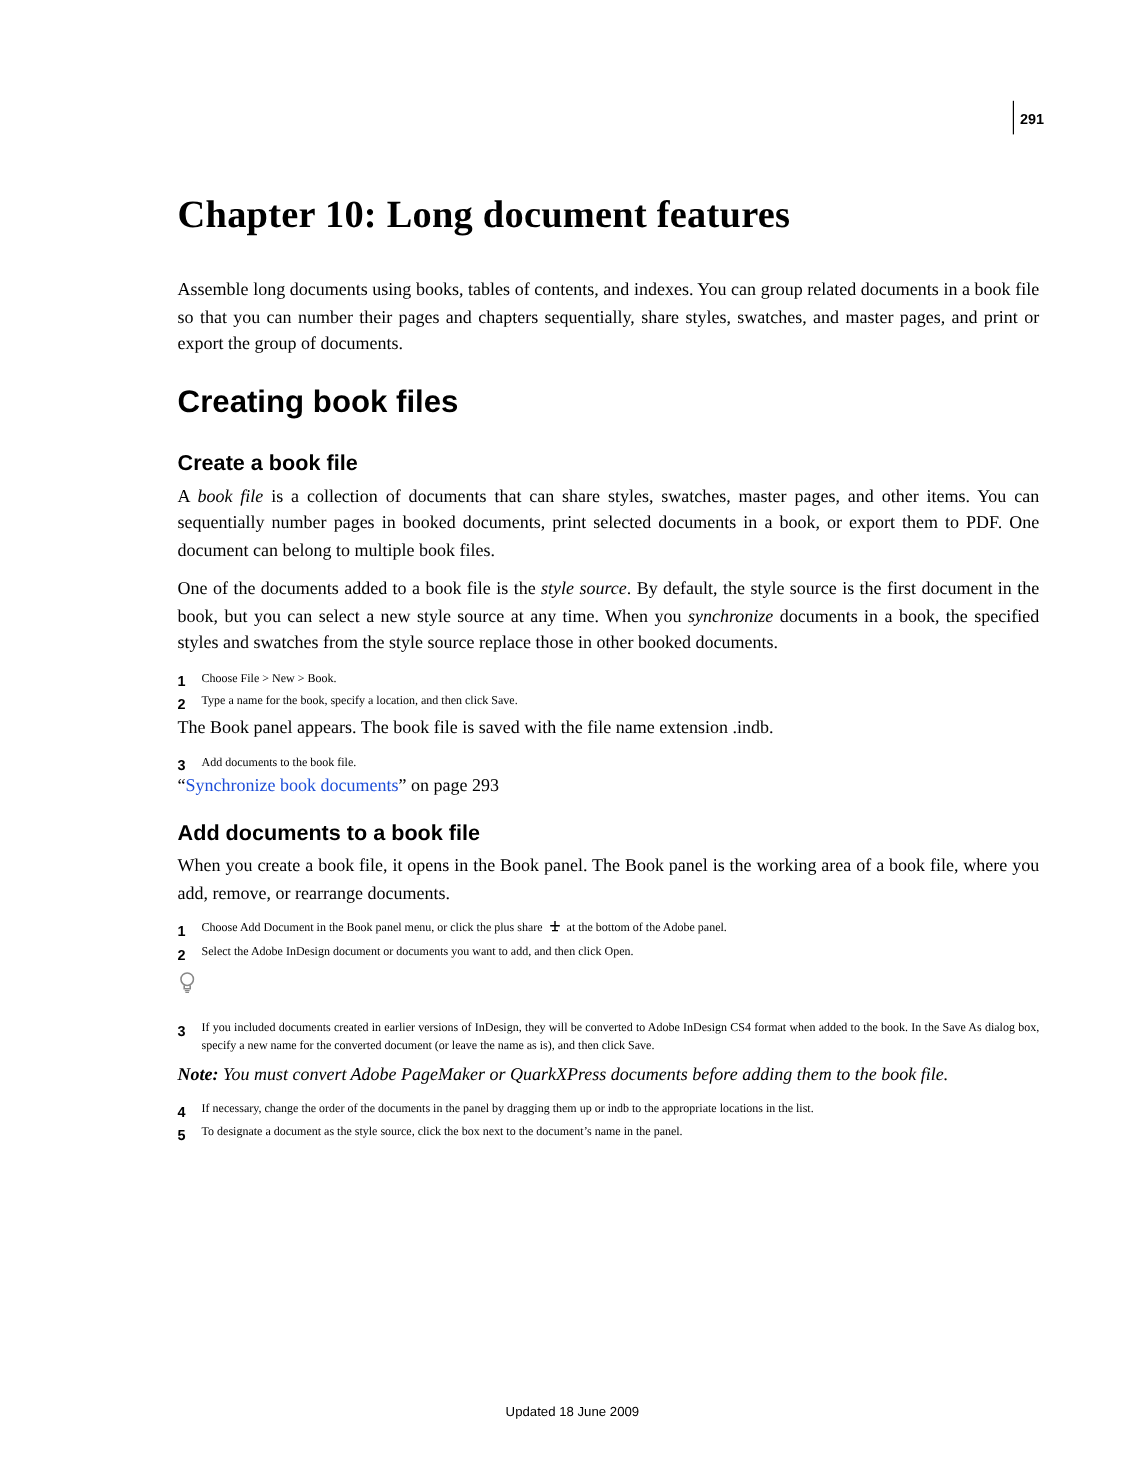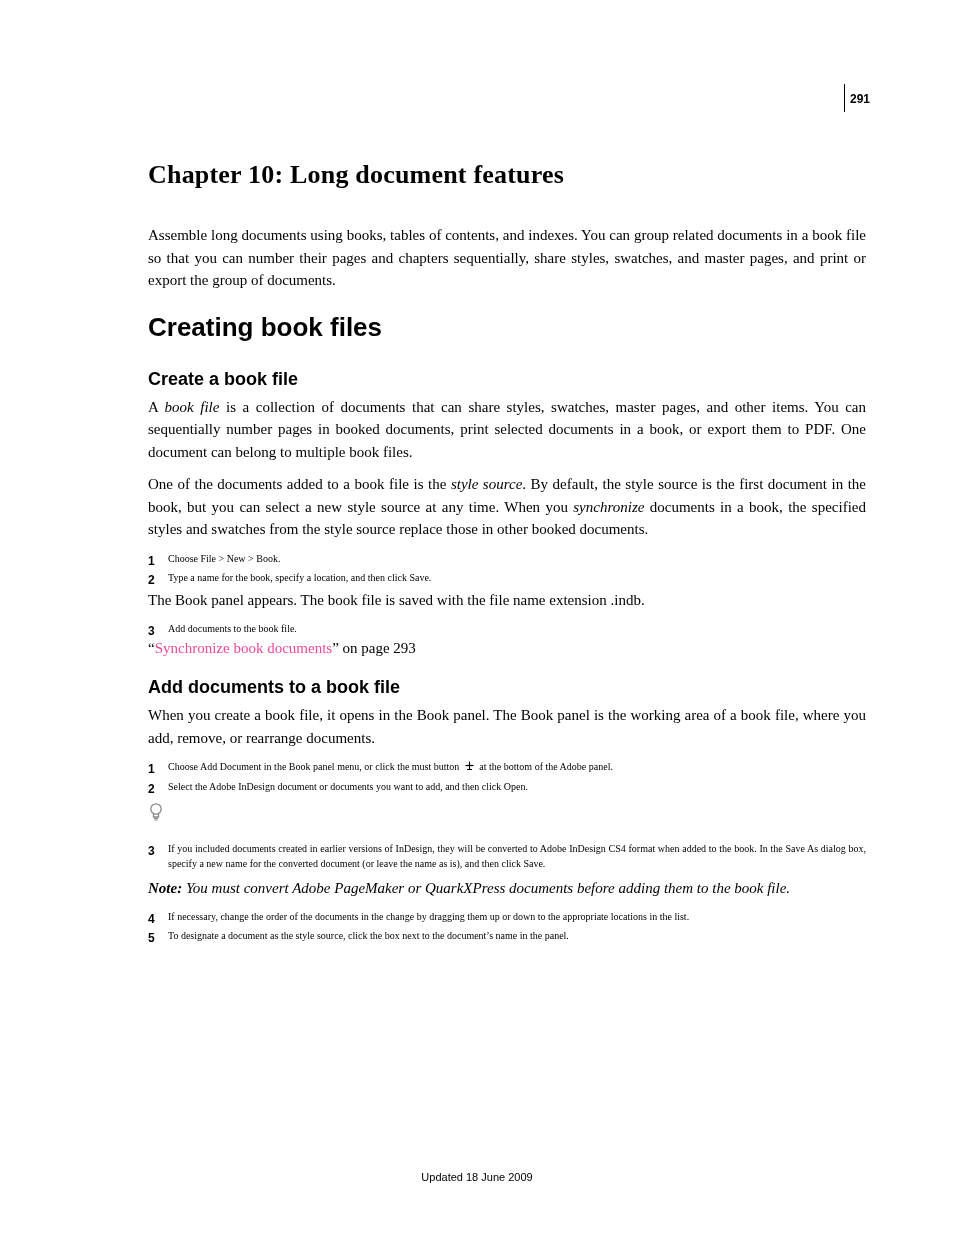--- a/index.html
+++ b/index.html
@@ -32,21 +32,21 @@
     position: absolute;
     top: 84px;
     right: 109px;
     width: 0;
     height: 28px;
     border-left: 1px solid #000;
   }
   .chapter-title {
     font-family: "Minion Pro", Georgia, "Times New Roman", serif;
     font-weight: bold;
-    font-size: 26px;
+    font-size: 32px;
     margin: 78px 0 34px 0;
     letter-spacing: 0.2px;
   }
   .intro {
     font-size: 15px;
     line-height: 1.5;
     margin-bottom: 40px;
   }
   h2.section {
     font-family: "Myriad Pro", "Helvetica Neue", Arial, sans-serif;
@@ -71,21 +71,21 @@
     font-family: "Myriad Pro", "Helvetica Neue", Arial, sans-serif;
     font-weight: bold;
     font-size: 14px;
     margin: 22px 0 4px 0;
   }
   .see-also-line {
     font-size: 15px;
     margin: 0 0 20px 0;
   }
   a.cross-ref {
-    color: #ec4899;
+    color: #1d4ed8;
     text-decoration: none;
   }
   ol.steps {
     list-style: none;
     padding: 0;
     margin: 4px 0 4px 0;
     counter-reset: step;
   }
   ol.steps > li {
     counter-increment: step;
@@ -179,21 +179,21 @@
   <p class="see-also-line">
     <span>“</span><a class="cross-ref" href="#">Synchronize book documents</a><span>” on page 293</span>
   </p>
 
   <h3 class="subsection">Add documents to a book file</h3>
 
   <p class="body">When you create a book file, it opens in the Book panel. The Book panel is the working area of a book file, where you add, remove, or rearrange documents.</p>
 
   <ol class="steps">
     <li>
-      <span>Choose Add Document in the Book panel menu, or click the must button </span><span class="plus-icon"><svg width="11" height="11" viewBox="0 0 11 11">
+      <span>Choose Add Document in the Book panel menu, or click the plus share </span><span class="plus-icon"><svg width="11" height="11" viewBox="0 0 11 11">
             <line x1="5.5" y1="1.5" x2="5.5" y2="9.5" stroke="#000" stroke-width="1.2"></line>
             <line x1="1.5" y1="5.5" x2="9.5" y2="5.5" stroke="#000" stroke-width="1.2"></line>
             <line x1="3" y1="9.5" x2="8" y2="9.5" stroke="#000" stroke-width="1"></line>
           </svg></span><span> at the bottom of the Adobe panel.</span>
     </li>
     <li>Select the Adobe InDesign document or documents you want to add, and then click Open.</li>
   </ol>
 
   <p class="tip">
     <span class="tip-icon"><svg width="16" height="20" viewBox="0 0 16 20">
@@ -206,19 +206,19 @@
 
   <ol class="steps" style="counter-reset: step 2;">
     <li>If you included documents created in earlier versions of InDesign, they will be converted to Adobe InDesign CS4 format when added to the book. In the Save As dialog box, specify a new name for the converted document (or leave the name as is), and then click Save.</li>
   </ol>
 
   <p class="note">
     <span class="note-label">Note:</span><span class="note-body"> You must convert Adobe PageMaker or QuarkXPress documents before adding them to the book file.</span>
   </p>
 
   <ol class="steps" style="counter-reset: step 3;">
-    <li>If necessary, change the order of the documents in the change by dragging them up or down to the appropriate locations in the list.</li>
+    <li>If necessary, change the order of the documents in the panel by dragging them up or indb to the appropriate locations in the list.</li>
     <li>To designate a document as the style source, click the box next to the document’s name in the panel.</li>
   </ol>
 
   <div class="footer">Updated 18 June 2009</div>
 
 </div>
 
 </body></html>

